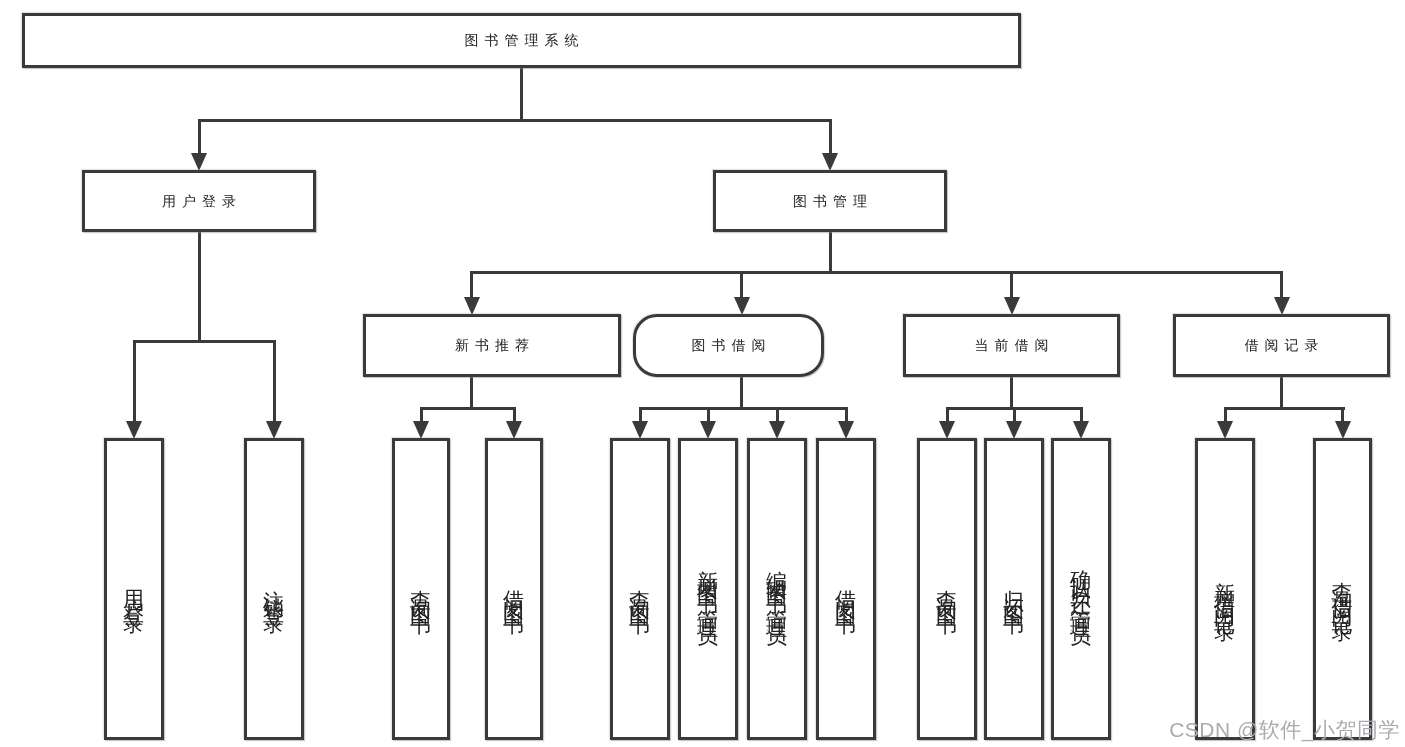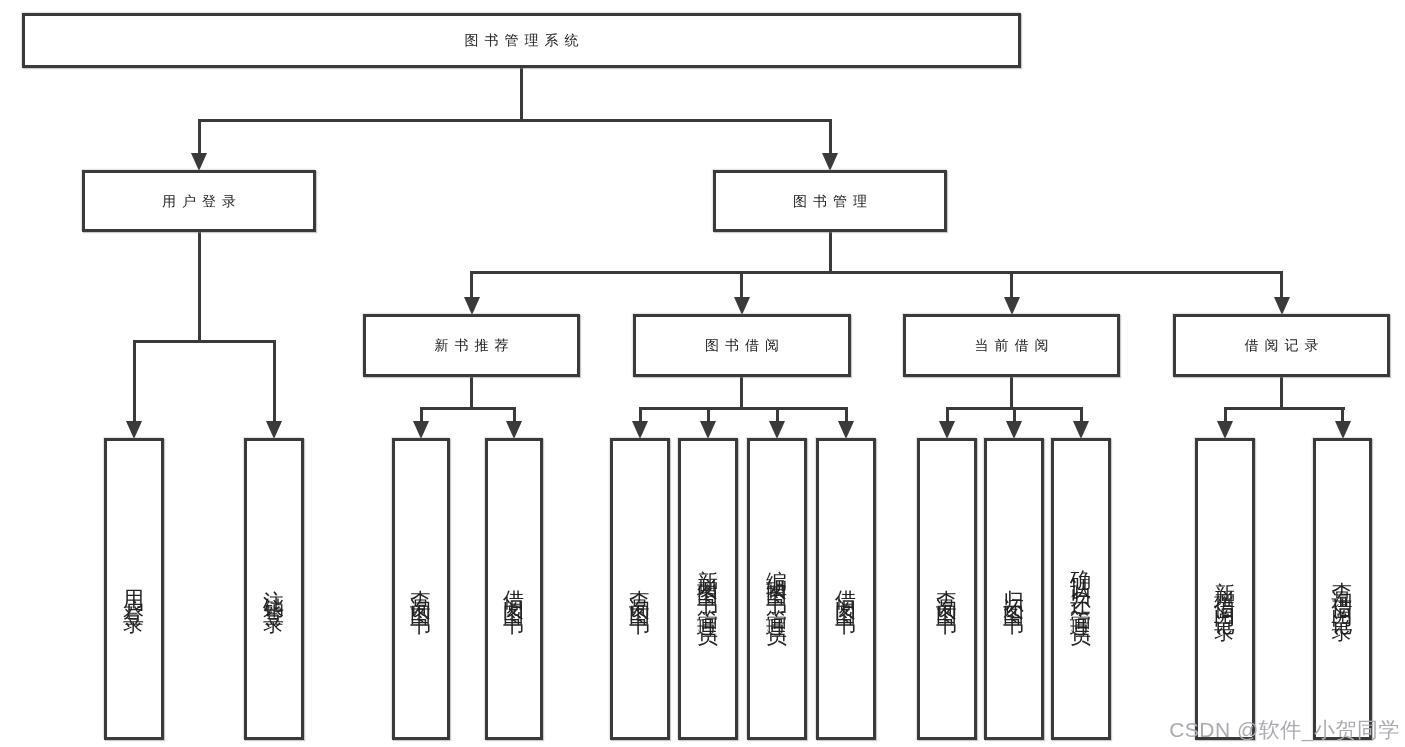--- a/index.html
+++ b/index.html
@@ -123,24 +123,24 @@
   <div id="nodes-layer">
       <div class="node h" style="left: 22px; top: 13px; width: 999px; height: 55px;">
         <span class="label">图书管理系统</span>
       </div>
       <div class="node h" style="left: 82px; top: 170px; width: 234px; height: 62px;">
         <span class="label">用户登录</span>
       </div>
       <div class="node h" style="left: 713px; top: 170px; width: 234px; height: 62px;">
         <span class="label">图书管理</span>
       </div>
-      <div class="node h" style="left: 363px; top: 314px; width: 217px; height: 63px;">
+      <div class="node h" style="left: 363px; top: 314px; width: 258px; height: 63px;">
         <span class="label">新书推荐</span>
       </div>
-      <div class="node h" style="left: 633px; top: 314px; width: 218px; height: 63px;">
+      <div class="node h" style="left: 633px; top: 314px; width: 191px; height: 63px; border-radius: 24px;">
         <span class="label">图书借阅</span>
       </div>
       <div class="node h" style="left: 903px; top: 314px; width: 217px; height: 63px; text-align: right;">
         <span class="label">当前借阅</span>
       </div>
       <div class="node h" style="left: 1173px; top: 314px; width: 217px; height: 63px;">
         <span class="label">借阅记录</span>
       </div>
       <div class="node v" style="left: 104px; top: 438px; width: 60px; height: 302px;">
         <span class="label">用户登录</span>

